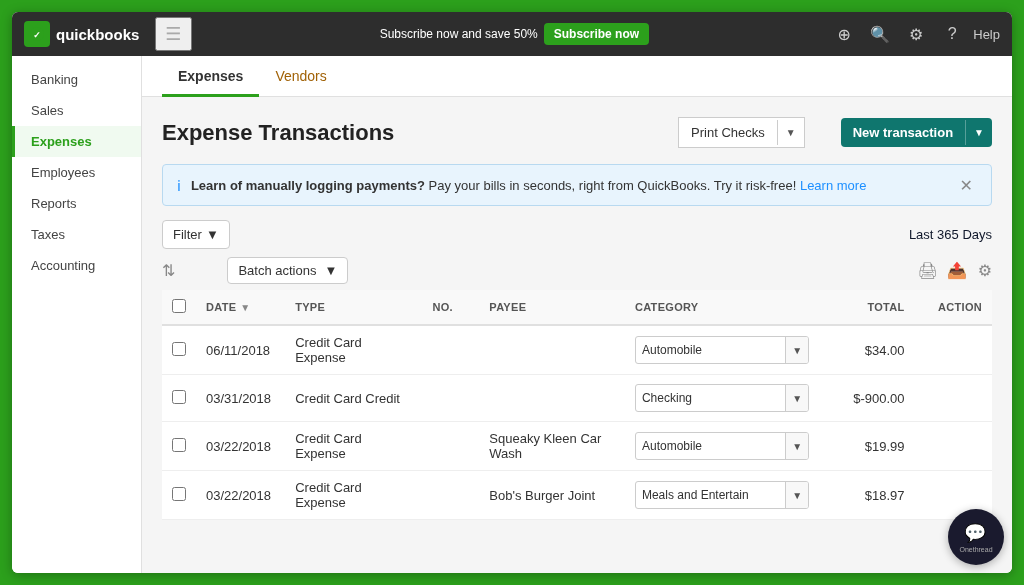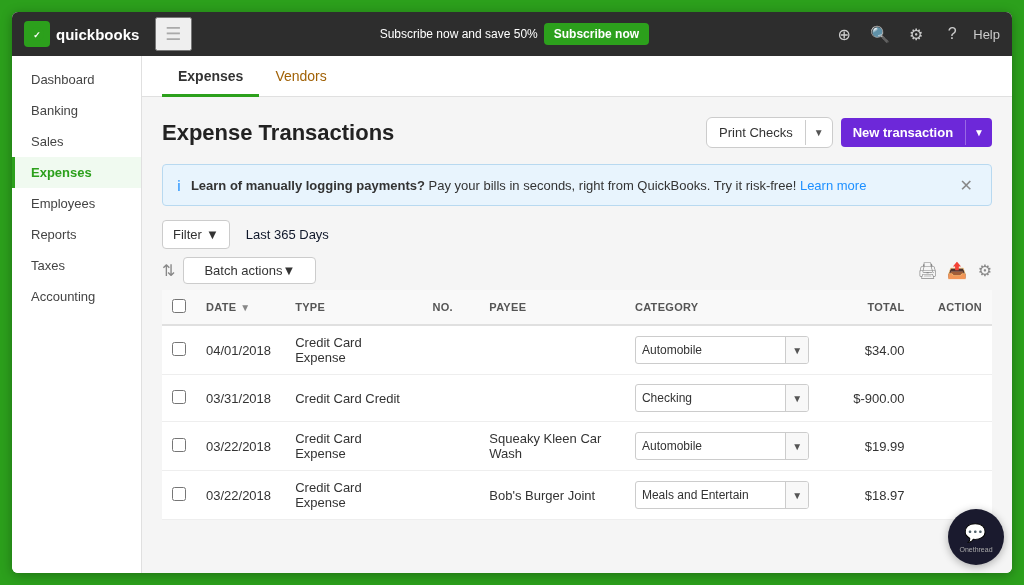--- a/index.html
+++ b/index.html
@@ -171,21 +171,21 @@
     }
     .header-actions {
       display: flex;
       align-items: center;
       gap: 8px;
     }
     .print-checks-btn {
       display: flex;
       align-items: center;
       border: 1px solid #ccc;
-      border-radius: 6px;
+      border-radius: 0;
       background: #fff;
       cursor: pointer;
       overflow: hidden;
     }
     .print-checks-main {
       padding: 7px 12px;
       font-size: 13px;
       color: #333;
       border: none;
       background: transparent;
@@ -198,26 +198,27 @@
       color: #555;
       cursor: pointer;
       background: transparent;
       border-top: none;
       border-right: none;
       border-bottom: none;
     }
     .new-transaction-btn {
       display: flex;
       align-items: center;
-      background: #6d28d9;
+      background: #0f766e;
       color: #fff;
       border: none;
       border-radius: 4px;
       cursor: pointer;
       overflow: hidden;
+      margin-left: 28px;
     }
     .new-transaction-main {
       padding: 7px 12px;
       font-size: 13px;
       font-weight: 600;
       background: transparent;
       border: none;
       color: #fff;
       cursor: pointer;
     }
@@ -259,20 +260,21 @@
       background: none;
       border: none;
       padding: 0 4px;
     }
     
     .filters-row {
       display: flex;
       align-items: center;
       gap: 16px;
       margin-bottom: 8px;
+      justify-content: space-between;
     }
     .filter-btn {
       display: flex;
       align-items: center;
       gap: 4px;
       padding: 6px 10px;
       border: 1px solid #ccc;
       border-radius: 4px;
       background: #fff;
       font-size: 13px;
@@ -291,28 +293,29 @@
       margin-bottom: 6px;
     }
     .sort-icon {
       color: #888;
       font-size: 16px;
       cursor: pointer;
     }
     .batch-actions-btn {
       display: flex;
       align-items: center;
-      gap: 0;
-      padding: 5px 20px;
+      gap: 8px;
+      padding: 5px 10px;
       border: 1px solid #ccc;
       border-radius: 4px;
       background: #fff;
       font-size: 13px;
       cursor: pointer;
       color: #333;
+      margin-left: 44px;
     }
     .batch-right-icons {
       margin-left: auto;
       display: flex;
       align-items: center;
       gap: 10px;
       color: #888;
       font-size: 16px;
     }
     .batch-right-icon {
@@ -447,21 +450,20 @@
       <button class="nav-icon-btn">🔍</button>
       <button class="nav-icon-btn">⚙</button>
       <button class="nav-icon-btn">?</button>
       <span class="help-text">Help</span>
     </div>
   </div>
 
   <div class="main-layout">
 
     <div class="sidebar">
-      <div class="sidebar-item">Dashboard</div>
       <div class="sidebar-item">Banking</div>
       <div class="sidebar-item">Sales</div>
       <div class="sidebar-item active">Expenses</div>
       <div class="sidebar-item">Employees</div>
       <div class="sidebar-item">Reports</div>
       <div class="sidebar-item">Taxes</div>
       <div class="sidebar-item">Accounting</div>
     </div>
 
     <div class="content">
@@ -533,21 +535,21 @@
               <th class="category-cell">CATEGORY</th>
               <th class="total-cell right">TOTAL</th>
               <th class="action-cell right">ACTION</th>
             </tr>
           </thead>
           <tbody id="table-body">
           <tr>
       <td class="checkbox-cell">
         <input type="checkbox" style="">
       </td>
-      <td class="date-cell">04/01/2018</td>
+      <td class="date-cell">06/11/2018</td>
       <td class="type-cell">Credit Card Expense</td>
       <td class="no-cell"></td>
       <td class="payee-cell"></td>
       <td class="category-cell">
         <div class="category-select-wrapper">
           <select class="category-select">
             <option selected="">Automobile</option>
           </select>
           <span class="select-arrow">▼</span>
         </div>

